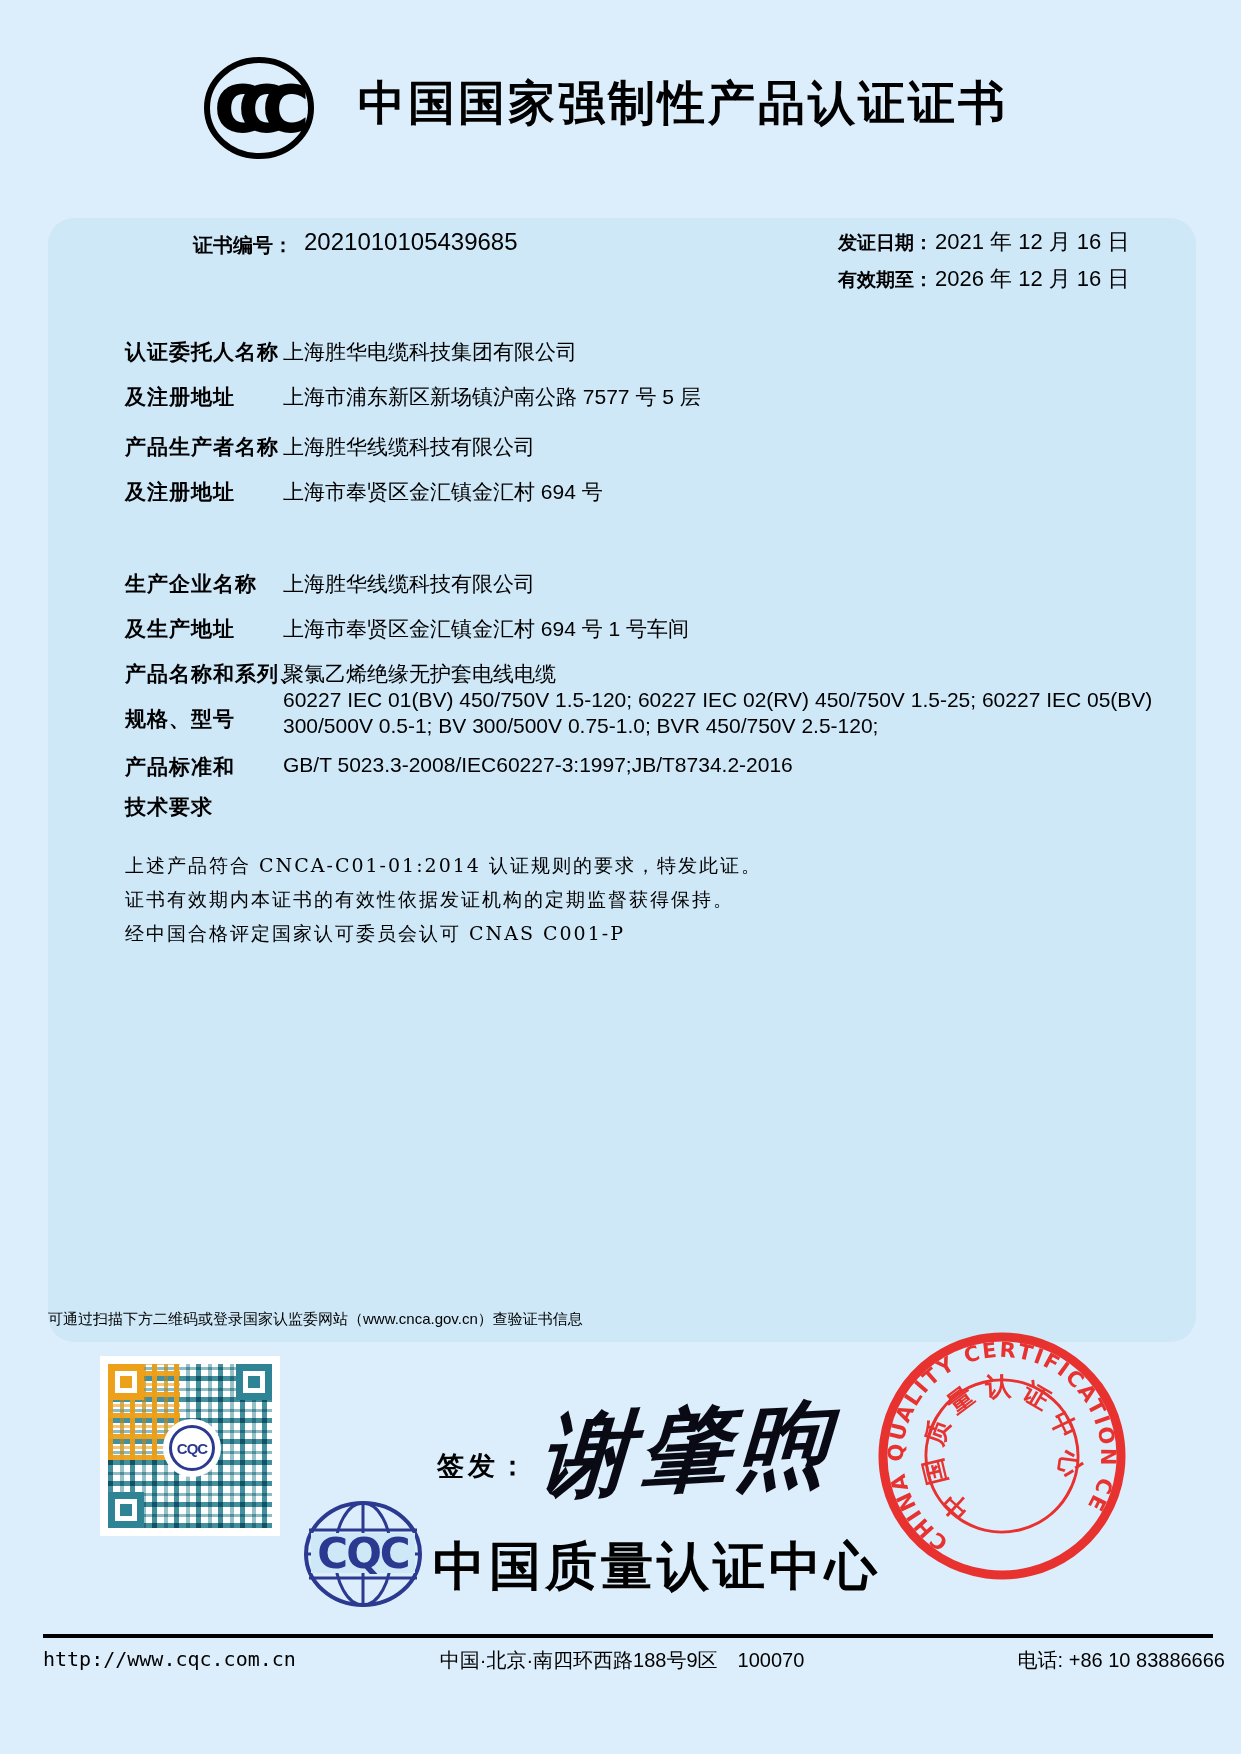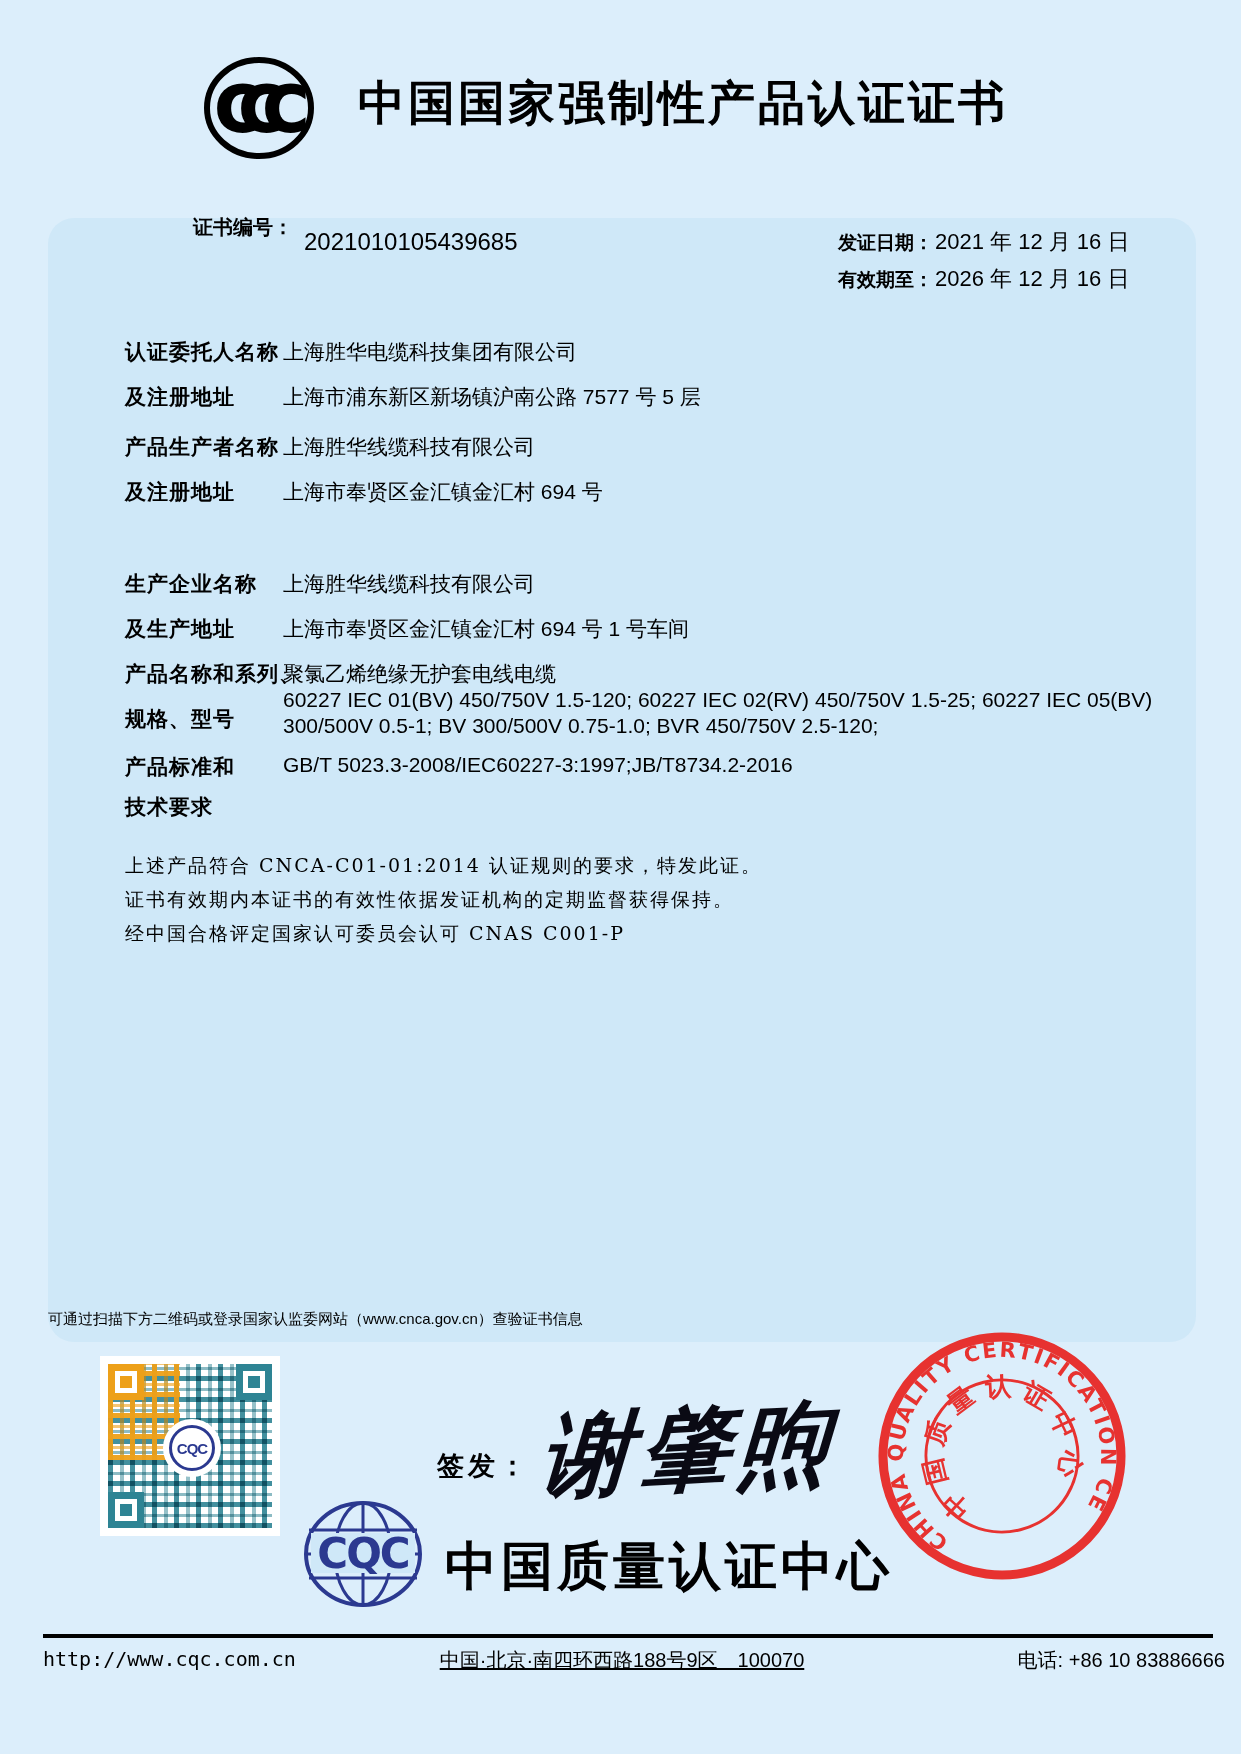--- a/index.html
+++ b/index.html
@@ -10,21 +10,21 @@
   
   #title{left:358px;top:72px;font-size:47px;font-weight:900;color:#000;letter-spacing:3px;font-family:"Liberation Sans",sans-serif;text-align:right;}
   #ccc-logo{left:203px;top:55px;}
 
   
   #panel{left:48px;top:218px;width:1148px;height:1124px;background:#cfe8f8;border-radius:26px;}
 
   .kai{font-family:"DejaVu Serif","Liberation Serif",serif;}
   .val{color:#000;}
 
-  #certno-label{left:193px;top:214px;font-size:20px;font-weight:bold;font-family:Liberation Mono, monospace;}
+  #certno-label{left:193px;top:232px;font-size:20px;font-weight:bold;font-family:Liberation Mono, monospace;}
   #certno-value{left:304px;top:228px;font-size:24px;}
   #issue-label{left:838px;top:230px;font-size:19px;font-weight:bold;}
   #issue-value{left:935px;top:227px;font-size:22px;text-align:right;}
   #valid-label{left:838px;top:267px;font-size:19px;font-weight:bold;}
   #valid-value{left:935px;top:264px;font-size:22px;}
 
   .field-label{left:125px;font-size:21px;font-weight:bold;color:#000;letter-spacing:1px;}
   .field-value{left:283px;font-size:21px;color:#000;}
   .spec{letter-spacing:0px;}
 
@@ -53,29 +53,29 @@
     display:flex;align-items:center;justify-content:center;border:2px solid #fff;}
   #qr-center .ring{position:absolute;left:4px;top:4px;right:4px;bottom:4px;border:3px solid #2b3990;border-radius:50%;}
   #qr-center .cqc{font-size:15px;font-weight:bold;color:#2b3990;letter-spacing:-1px;}
 
   
   #sign-label{left:437px;top:1448px;font-size:27px;font-weight:bold;color:#000;letter-spacing:4px;}
   #signature{left:540px;top:1388px;font-size:92px;color:#0a0a14;font-style:italic;font-weight:bold;
     font-family:"DejaVu Serif","Liberation Serif",serif;transform:rotate(-3deg) skewX(-6deg);letter-spacing:6px;}
 
   
-  #org-name{left:433px;top:1532px;font-size:52px;font-weight:900;color:#000;letter-spacing:4px;margin-left:12px;}
+  #org-name{left:433px;top:1532px;font-size:52px;font-weight:900;color:#000;letter-spacing:4px;}
 
   
   #stamp{left:876px;top:1330px;width:252px;height:252px;transform:rotate(-14deg);opacity:.92;}
 
   
   #footer-rule{left:43px;top:1634px;width:1170px;height:4px;background:#000;}
   #footer-web{left:43px;top:1647px;font-size:20px;color:#000;font-family:"DejaVu Sans Mono","Liberation Mono",monospace;}
-  #footer-addr{left:48px;top:1647px;width:1148px;text-align:center;font-size:20px;color:#000;text-decoration:underline;}
+  #footer-addr{left:48px;top:1647px;width:1148px;text-align:center;font-size:20px;color:#000;}
   #footer-phone{left:900px;top:1647px;width:325px;text-align:right;font-size:20px;color:#000;}
 </style>
 </head>
 <body>
 
 <div id="page">
 
   <div class="abs" id="ccc-logo">
     <svg width="112" height="106" viewBox="0 0 112 106">
       <ellipse cx="56" cy="53" rx="52" ry="48" fill="none" stroke="#000" stroke-width="6"></ellipse>

